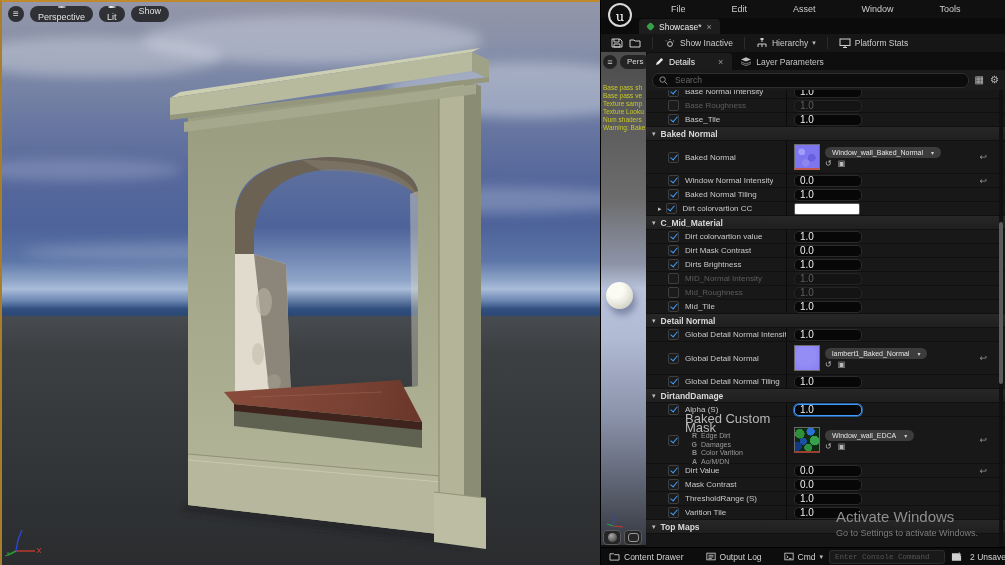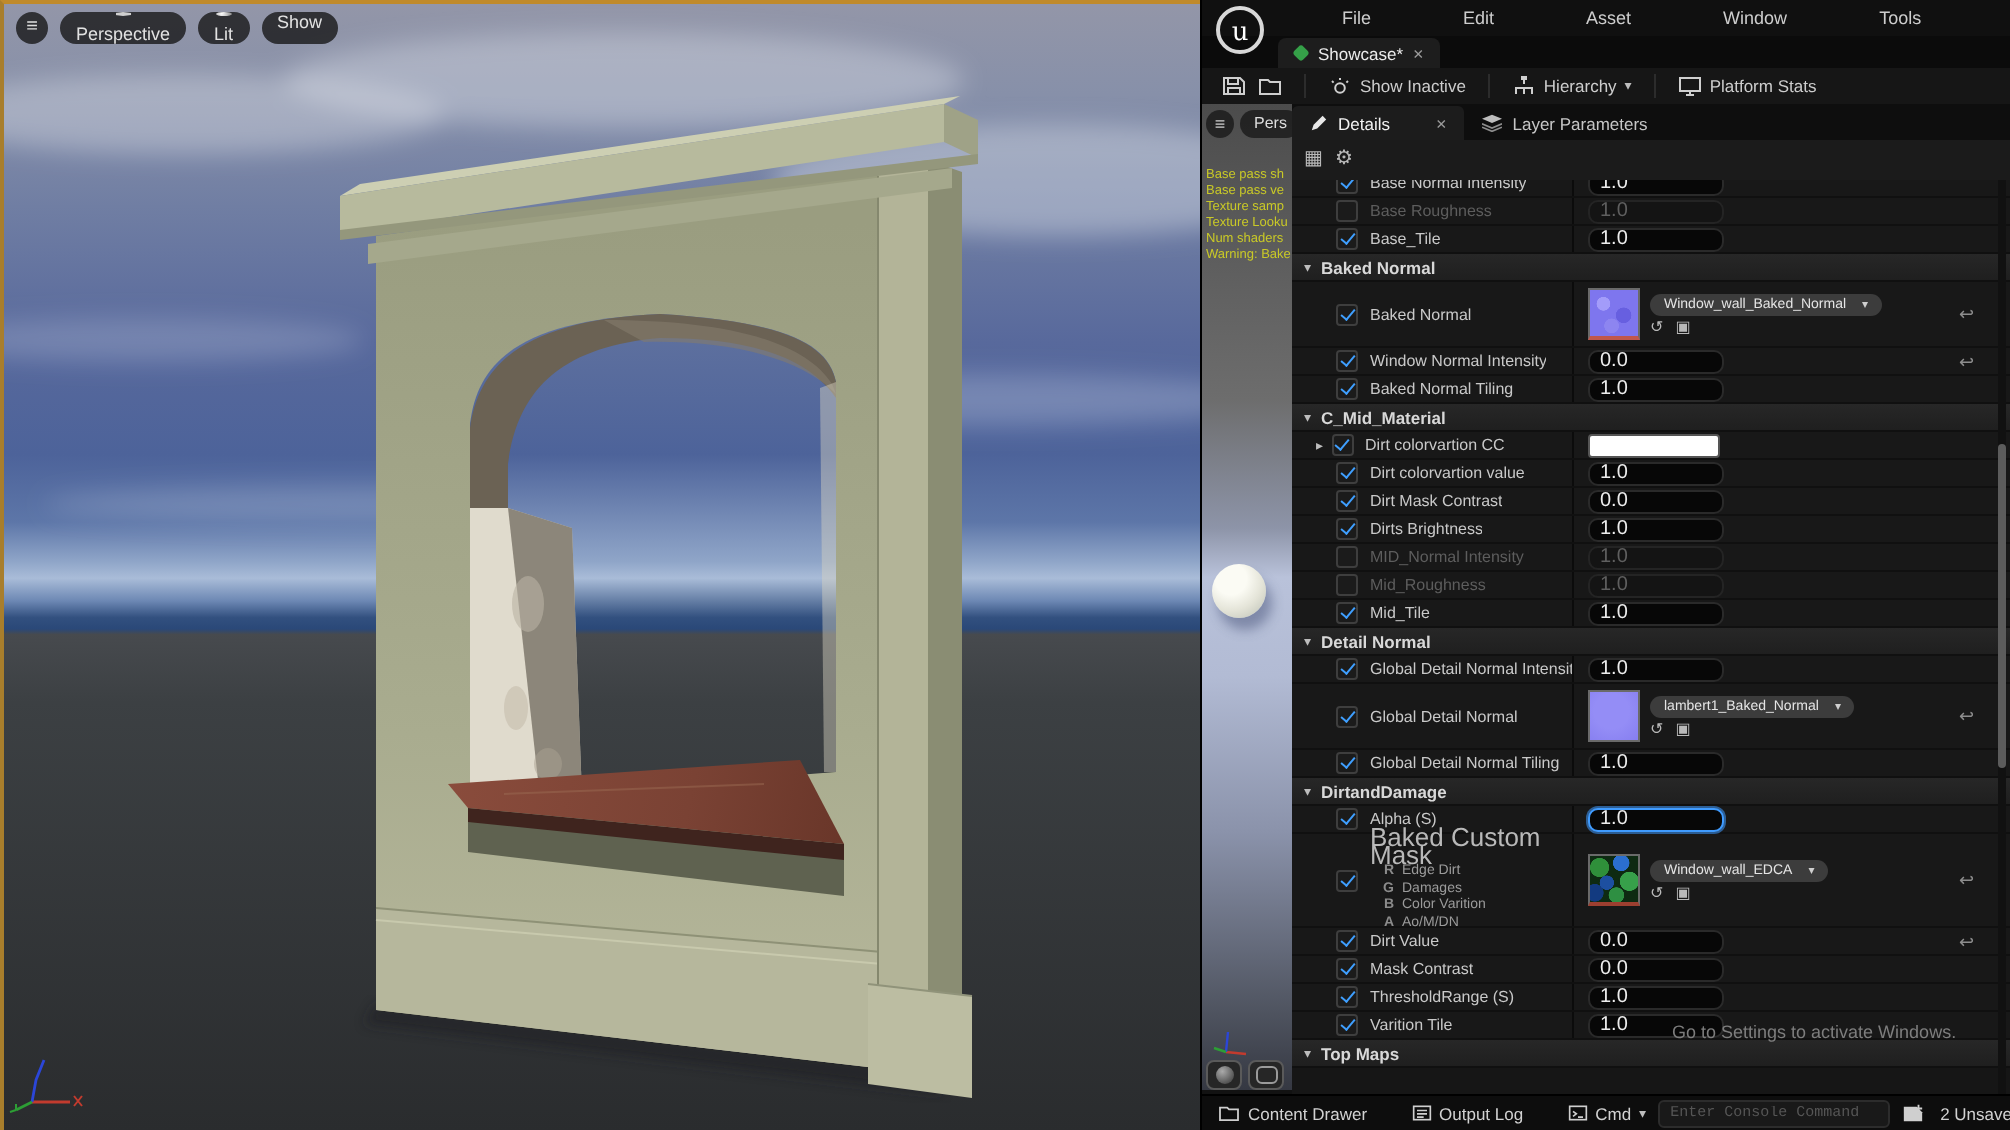--- a/index.html
+++ b/index.html
@@ -349,20 +349,27 @@
           <div class="ptab">
             <svg width="10" height="9" viewBox="0 0 12 10">
                 <path d="M6,0 L12,2.5 6,5 0,2.5 Z" fill="#bdbdbd"></path>
                 <path d="M0,5.5 L6,8 12,5.5 M0,7.5 L6,10 12,7.5" stroke="#8d8d8d" fill="none"></path>
               </svg>
             <span>Layer Parameters</span>
           </div>
         </div>
 
         <div id="searchrow">
+          <div id="searchbox">
+            <svg width="9" height="9" viewBox="0 0 10 10">
+                <circle cx="4" cy="4" r="3" fill="none" stroke="#9a9a9a"></circle>
+                <line x1="6.3" y1="6.3" x2="9.3" y2="9.3" stroke="#9a9a9a"></line>
+              </svg>
+            <input placeholder="Search" style="">
+          </div>
           <span class="sr-ico">▦</span>
           <span class="sr-ico">⚙</span>
         </div>
 
         <div id="rows">
             <div class="prow num">
               <div class="ncell">
                 <span class="ck on"></span>
       <span class="plab">Base Normal Intensity</span>
               </div>
@@ -424,33 +431,33 @@
             </div>
             <div class="prow num">
               <div class="ncell">
                 <span class="ck on"></span>
       <span class="plab">Baked Normal Tiling</span>
               </div>
               <div class="vcell">
                 <span class="vbox">1.0</span>
               </div>
             </div>
+            <div class="prow color">
+              <div class="ncell">
+                <span class="exp">▸</span>
+                <span class="ck on"></span>
+      <span class="plab">Dirt colorvartion CC</span>
+              </div>
+              <div class="vcell">
+                <span class="swatch" style="background:#ffffff"></span>
+              </div>
+            </div>
             <div class="prow sec">
               <span class="car">▾</span>
                    <span class="slab">C_Mid_Material</span>
-            </div>
-            <div class="prow color">
-              <div class="ncell">
-                <span class="exp">▸</span>
-                <span class="ck on"></span>
-      <span class="plab">Dirt colorvartion CC</span>
-              </div>
-              <div class="vcell">
-                <span class="swatch" style="background:#ffffff"></span>
-              </div>
             </div>
             <div class="prow num">
               <div class="ncell">
                 <span class="ck on"></span>
       <span class="plab">Dirt colorvartion value</span>
               </div>
               <div class="vcell">
                 <span class="vbox">1.0</span>
               </div>
             </div>
@@ -633,20 +640,21 @@
               <span class="car">▾</span>
                    <span class="slab">Top Maps</span>
             </div>
           </div>
 
         <div id="scrollbar">
             <div id="scroll-thumb"></div>
           </div>
 
         <div id="watermark">
+          <div class="w1">Activate Windows</div>
           <div class="w2">Go to Settings to activate Windows.</div>
         </div>
       </div>
     </div>
 
     <div id="statusbar">
       <div class="sb-btn">
         <svg width="11" height="9" viewBox="0 0 12 10">
             <path d="M1,2 h4 l1,1 h5 v6 h-10 z" fill="none" stroke="#cfcfcf"></path>
           </svg>

